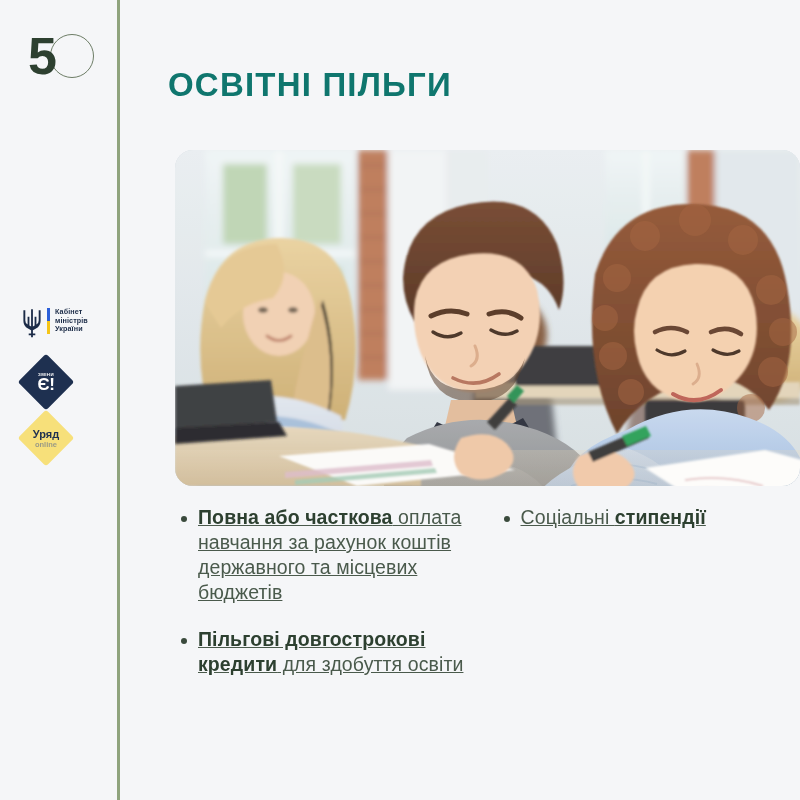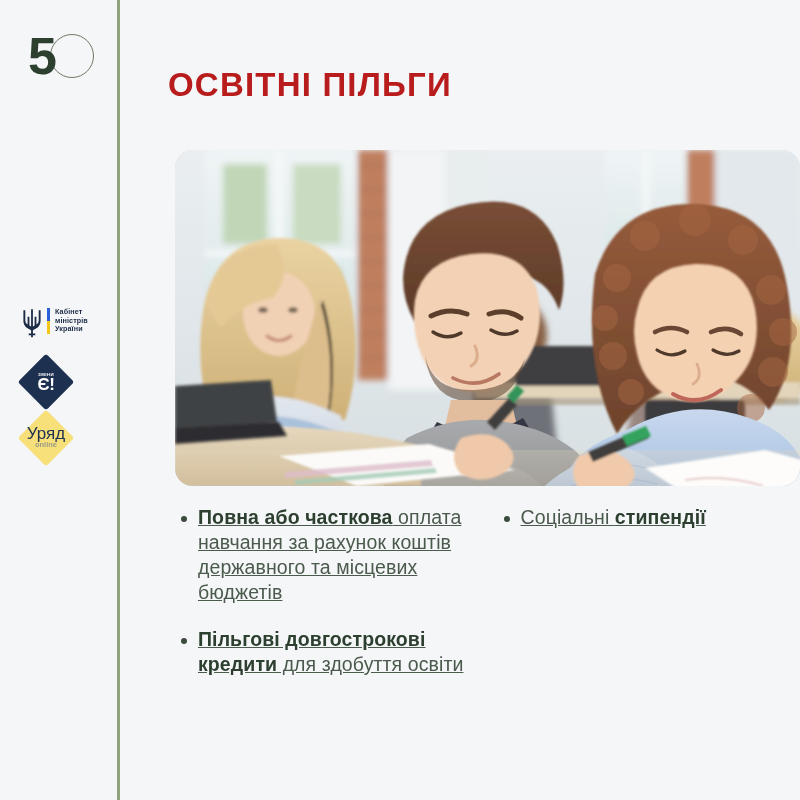--- a/index.html
+++ b/index.html
@@ -115,22 +115,22 @@
     margin-bottom: 0px;
   }
   #zminye-big {
     font-size: 17px;
     font-weight: bold;
     color: #ffffff;
     line-height: 16px;
     letter-spacing: -0.5px;
   }
   #uryad-big {
-    font-size: 17px;
-    font-weight: normal;
+    font-size: 11px;
+    font-weight: bold;
     color: #1e3050;
     line-height: 12px;
   }
   #uryad-small {
     font-size: 7.5px;
     color: #9a9a86;
     line-height: 9px;
     font-weight: bold;
   }
 
@@ -139,21 +139,21 @@
     position: absolute;
     left: 118px; top: 0;
     width: 682px; height: 800px;
   }
 
   #page-title {
     position: absolute;
     left: 50px; top: 66px;
     font-size: 33px;
     font-weight: bold;
-    color: #b91c1c;
+    color: #0f766e;
     letter-spacing: 1.2px;
   }
 
   
   #photo-card {
     position: absolute;
     left: 57px; top: 150px;
     width: 625px; height: 336px;
     border-radius: 18px;
     overflow: hidden;

